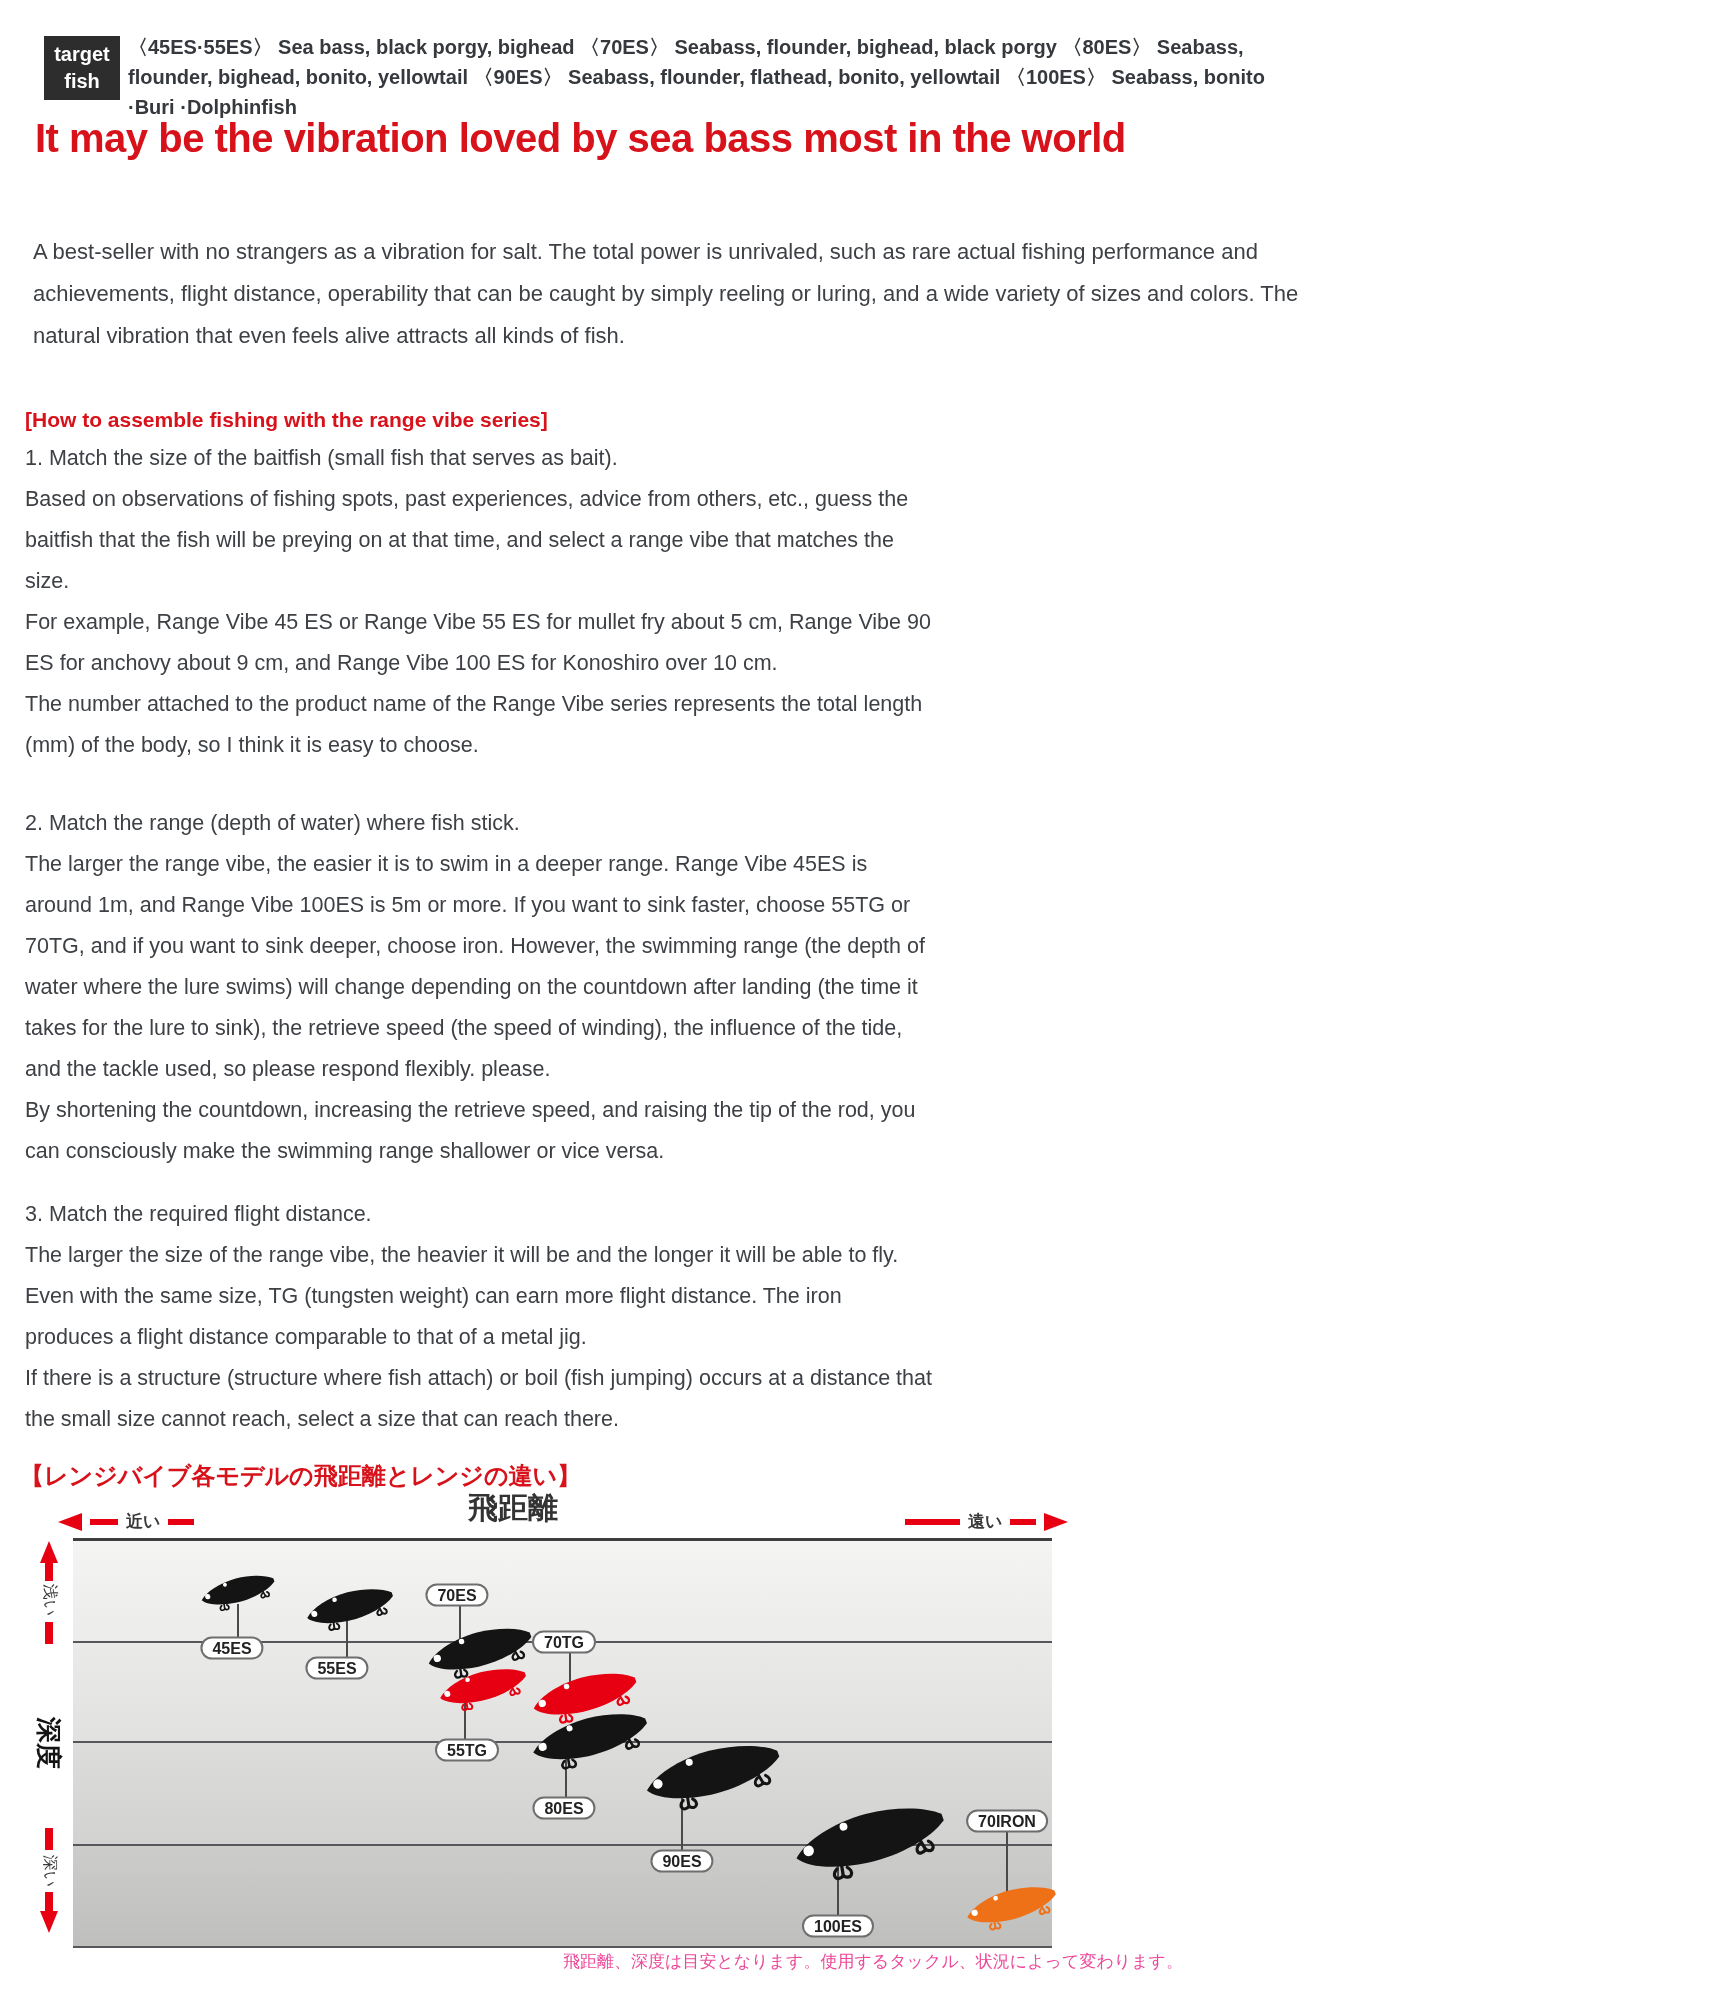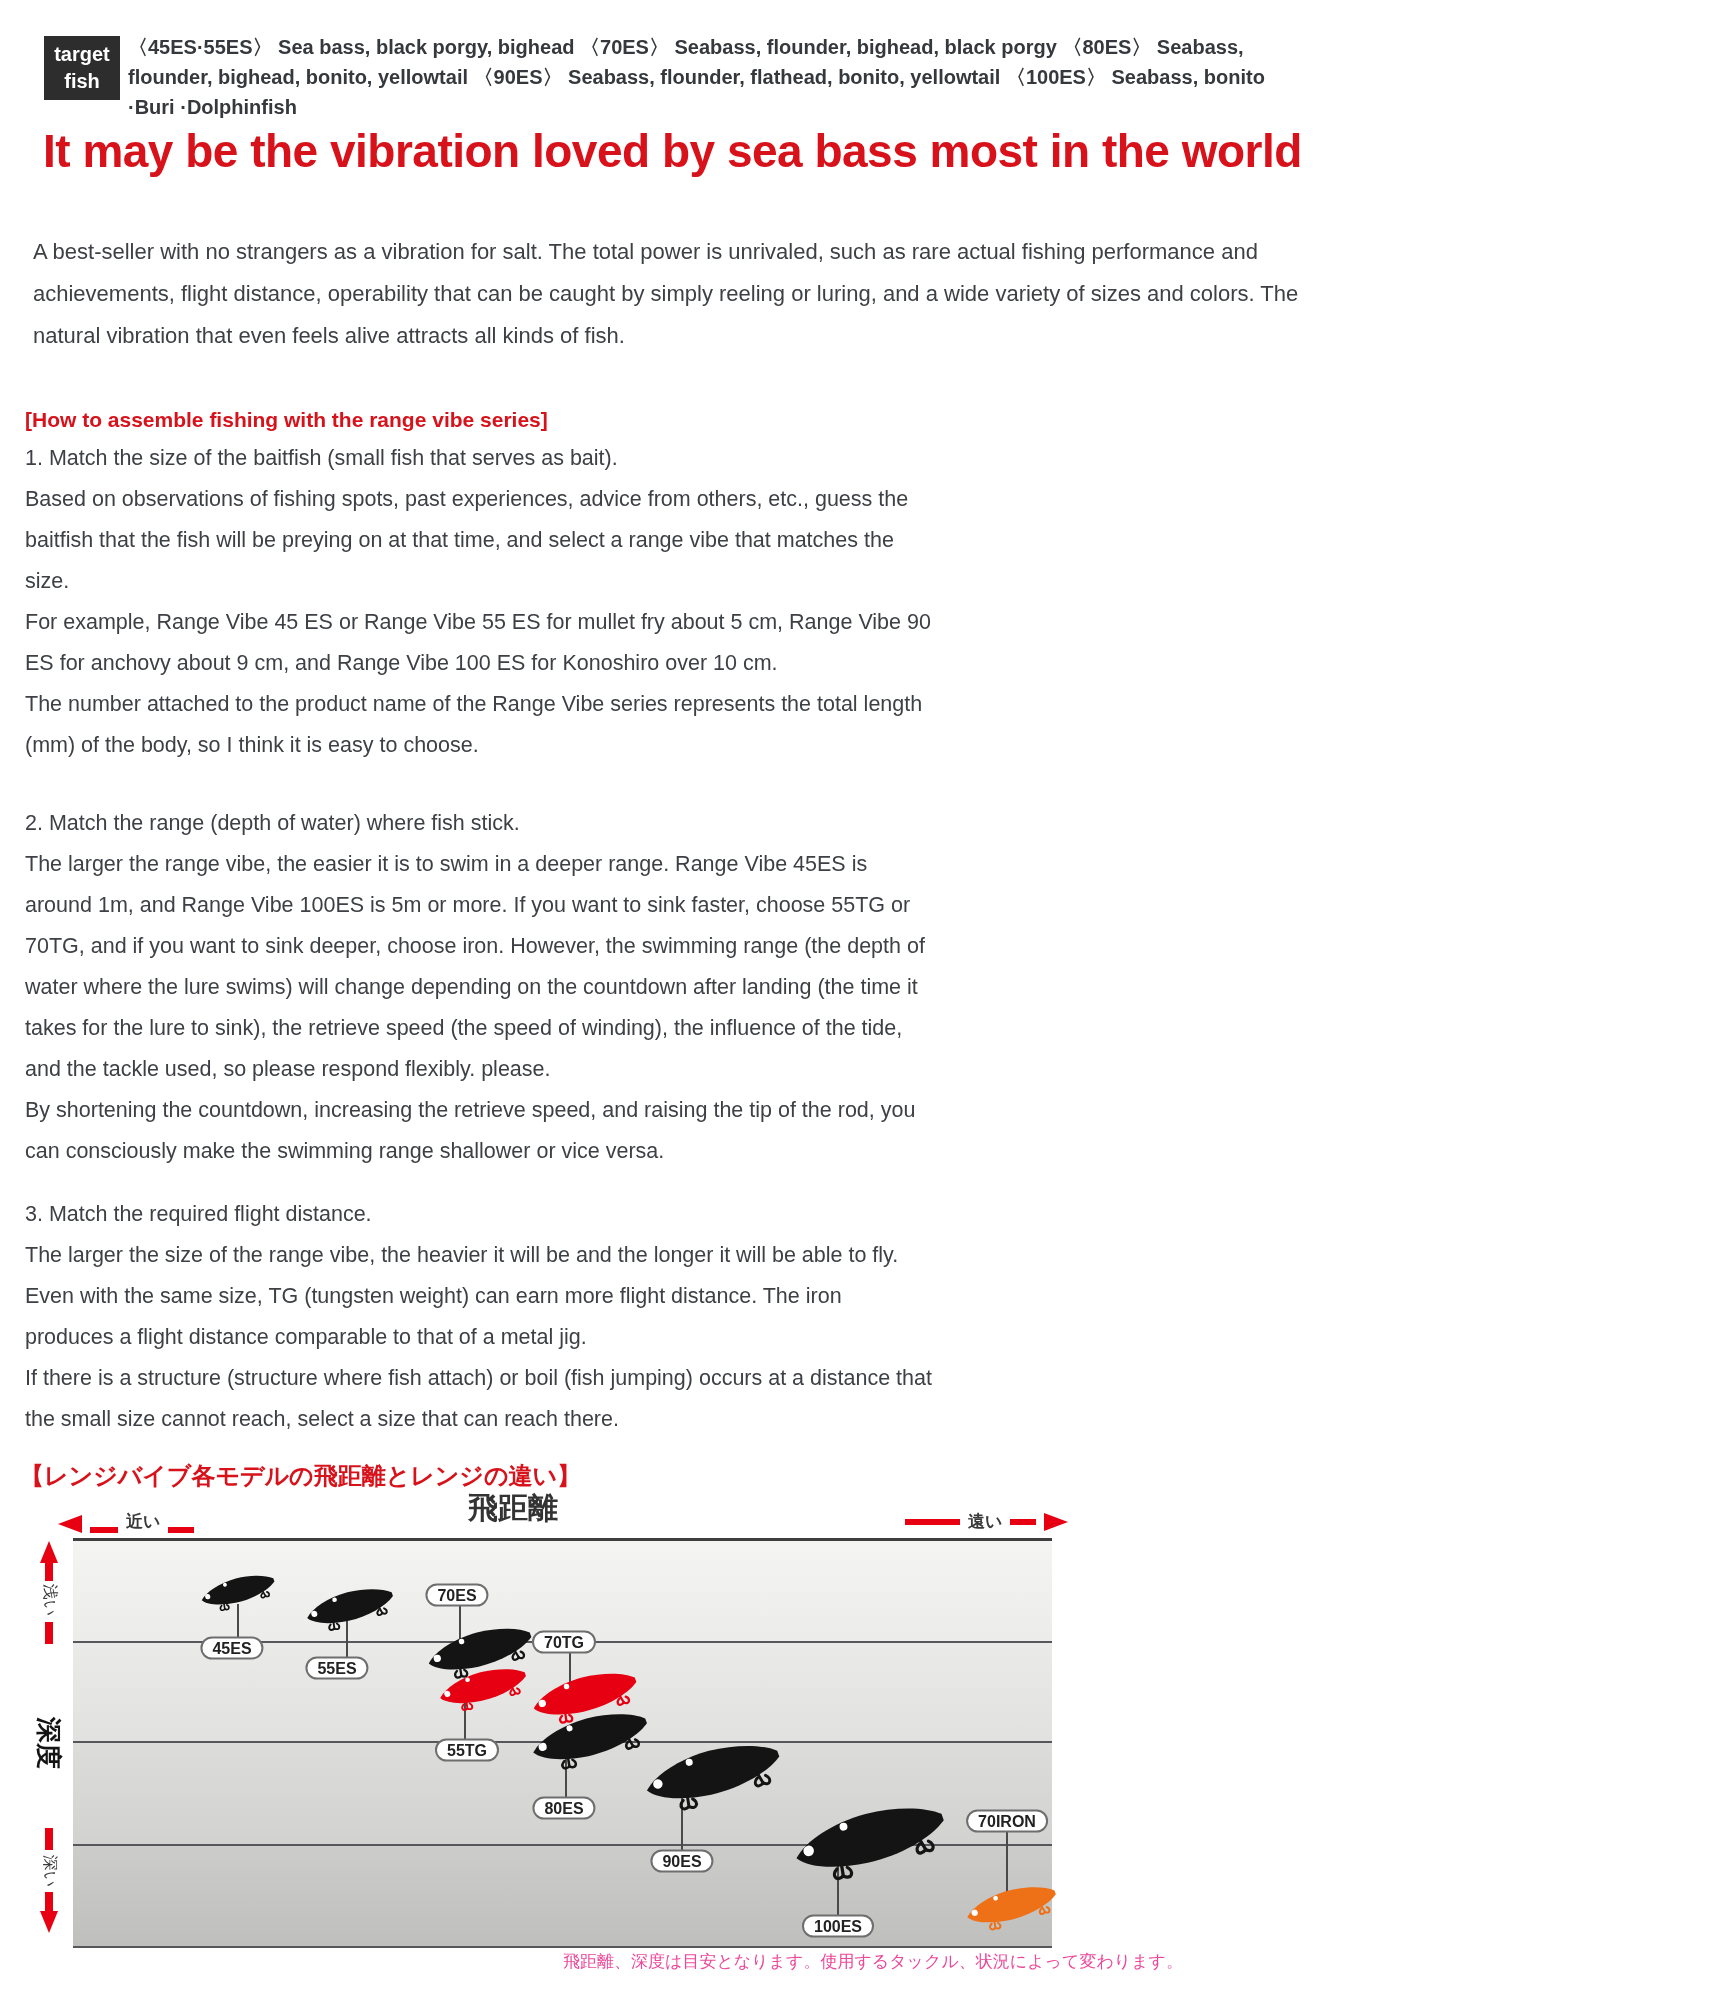--- a/index.html
+++ b/index.html
@@ -7,36 +7,36 @@
         font-family:Liberation Sans, sans-serif;color:#3d4045;}
 
   
   .badge{position:absolute;left:44px;top:36px;width:76px;height:64px;background:#2d2d2d;
          color:#ffffff;font-size:20px;font-weight:700;line-height:27px;text-align:center;
          display:flex;flex-direction:column;justify-content:center;}
   .header-text{position:absolute;left:128px;top:32px;width:1175px;font-size:20px;font-weight:600;
          line-height:30px;color:#35383c;}
 
   
-  .title{position:absolute;left:31px;top:112px;margin:12px;font-size:46px;font-weight:700;
+  .title{position:absolute;left:31px;top:112px;margin:4px;font-size:40px;font-weight:700;
          letter-spacing:-0.5px;color:#d8121b;white-space:nowrap;text-align:right;}
   .intro{position:absolute;left:33px;top:231px;width:1320px;margin:0;font-size:22px;
          line-height:42px;color:#3d4045;}
 
   
   .howto-heading{position:absolute;left:25px;top:408px;font-size:21px;font-weight:700;color:#d8121b;}
   .section{position:absolute;left:25px;width:908px;font-size:21.5px;line-height:41px;color:#3d4045;}
   .s1{top:438px;} .s2{top:803px;} .s3{top:1194px;}
   .sec-body{white-space:pre-line;}
 
   
   .diagram-heading{position:absolute;left:20px;top:1460px;font-size:24px;font-weight:700;color:#d8121b;}
 
   
-  .axis-near{position:absolute;left:58px;top:1510px;display:flex;align-items:flex-end;gap:8px;}
+  .axis-near{position:absolute;left:58px;top:1510px;display:flex;align-items:center;gap:8px;}
   .axis-far{position:absolute;left:905px;top:1510px;display:flex;align-items:center;gap:8px;}
   .axis-txt{font-size:17px;font-weight:600;color:#3a3a3a;white-space:nowrap;}
   .bar{display:inline-block;height:6px;background:#e60012;}
   .b26{width:26px;} .b28{width:28px;} .b55{width:55px;}
   .tri-left{width:0;height:0;border-top:9px solid transparent;border-bottom:9px solid transparent;
             border-right:24px solid #e60012;}
   .tri-right{width:0;height:0;border-top:9px solid transparent;border-bottom:9px solid transparent;
             border-left:24px solid #e60012;}
   .diagram-title{position:absolute;left:468px;top:1488px;font-size:30px;font-weight:600;color:#333;}
 

